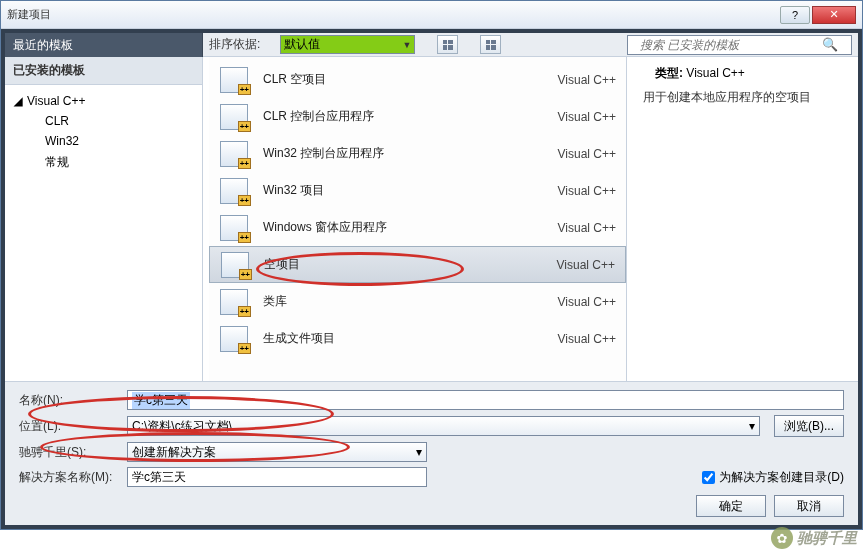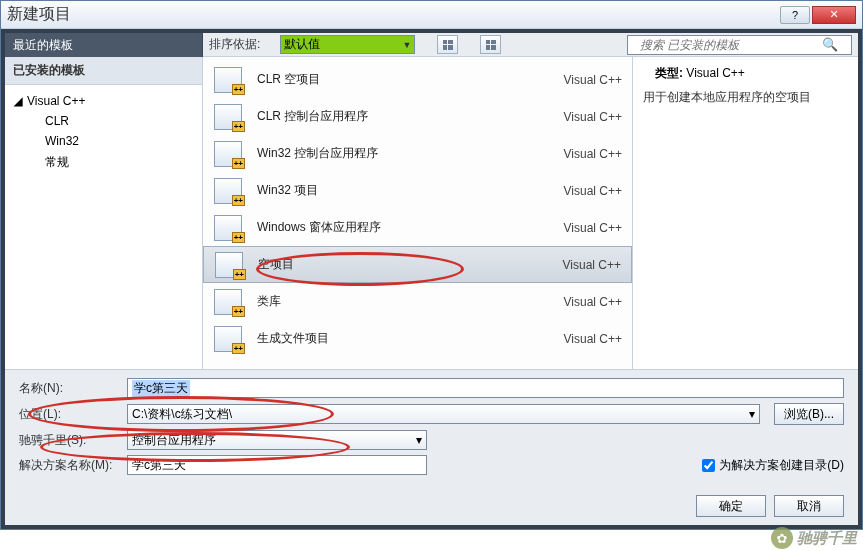--- a/index.html
+++ b/index.html
@@ -1,38 +1,38 @@
 <!DOCTYPE html>
 <html><head>
 <meta charset="utf-8">
 <style>
 * { box-sizing: border-box; margin: 0; padding: 0; font-family: "Microsoft YaHei", "Segoe UI", Tahoma, sans-serif; font-size: 12px; }
 body { background: #fff; width: 863px; height: 551px; overflow: hidden; position: relative; }
 .window { width: 863px; height: 530px; background: #fff; border: 1px solid #5a7aa0; position: relative; }
 .titlebar { height: 28px; background: linear-gradient(#fbfcfd, #e1e9f4); display: flex; align-items: center; padding: 0 6px; border-bottom: 1px solid #c7d1de; }
-.titlebar .title { flex: 1; font-size: 16px; color: #333; }
+.titlebar .title { flex: 1; font-size: 11px; color: #333; }
 .win-buttons { display: flex; }
 .win-btn { width: 30px; height: 18px; margin-left: 2px; display: flex; align-items: center; justify-content: center; font-size: 11px; border: 1px solid #9aa; background: linear-gradient(#f5f9fc,#d5e1ed); }
 .win-btn.help { border-radius: 2px; }
 .win-btn.close { background: linear-gradient(#e77,#c33); color: #fff; border-color: #933; width: 44px; }
 .content-area { position: absolute; top: 28px; left: 0; right: 0; bottom: 0; background: #323f4f; padding: 4px; }
 .panel { background: #fff; width: 100%; height: 100%; display: flex; flex-direction: column; border-radius: 6px; }
 .header-row { display: flex; height: 24px; }
 .recent-hdr { width: 198px; background: #4a586a; color: #fff; padding: 4px 8px; border-right: 1px solid #3a4656; }
 .sort-bar { flex: 1; display: flex; align-items: center; padding: 0 6px; background: #e9edf2; border-bottom: 1px solid #c7d1de; gap: 20px; }
 .sort-bar .lbl { color: #333; }
 .sort-select { width: 135px; height: 19px; border: 1px solid #7a8aa0; background: #84cc16; padding: 0 3px; display: flex; align-items: center; justify-content: space-between; }
 .sort-select .down { font-size: 9px; color: #333; }
 .view-toggle { width: 21px; height: 19px; border: 1px solid #a0b0c0; background: linear-gradient(#fff,#e0e8f0); display: flex; align-items: center; justify-content: center; margin-left: 2px; }
 .view-toggle .grid-sq { width: 10px; height: 10px; display: grid; grid-template: 1fr 1fr / 1fr 1fr; gap: 1px; }
 .view-toggle .grid-sq span { background: #6a7a90; }
 .search-wrap { width: 225px; height: 20px; border: 1px solid #7a8aa0; background: #fff; display: flex; align-items: center; padding: 0 12px; margin-left: auto; }
 .search-wrap input { flex: 1; border: none; outline: none; color: #888; font-style: italic; }
 .search-ico { color: #6a7a90; font-size: 13px; }
-.body-row { flex: 1; display: flex; min-height: 0; }
+.body-row { flex: 1; display: flex; min-height: 0; gap: 6px; }
 .left-col { width: 198px; border-right: 1px solid #c7d1de; display: flex; flex-direction: column; background: #fff; }
 .installed-hdr { background: #e0e6ed; padding: 5px 8px; font-weight: bold; color: #333; border-bottom: 1px solid #c7d1de; }
 .tree { padding: 6px 4px; }
 .tree-item { padding: 3px 4px; display: flex; align-items: center; gap: 4px; cursor: pointer; }
 .tree-item.sub { padding-left: 36px; }
 .tree-arrow { width: 10px; height: 10px; display: inline-flex; align-items: center; justify-content: center; }
 .mid-col { flex: 1; background: #fdfdfd; overflow: hidden; position: relative; border-right: 1px solid #c7d1de; }
 .tmpl-list { padding: 4px 0; }
 .tmpl-item { display: flex; align-items: center; height: 37px; padding: 0 10px; cursor: pointer; }
 .tmpl-item.selected { background: linear-gradient(#e2e7ed,#d0d7e0); border: 1px solid #a0b0c0; }
@@ -43,21 +43,21 @@
 .right-col .type-line { margin-bottom: 6px; margin-left: 12px; }
 .right-col .desc { color: #333; line-height: 1.5; }
 .bottom-panel { background: #e9edf2; border-top: 1px solid #c7d1de; padding: 8px 14px; }
 .form-row { display: flex; align-items: center; margin-bottom: 5px; gap: 8px; }
 .form-row .flab { width: 100px; color: #333; }
 .form-row .fin { flex: 1; height: 20px; border: 1px solid #7a8aa0; background: #fff; padding: 0 4px; display: flex; align-items: center; }
 .form-row .fdd { flex: 1; height: 20px; border: 1px solid #7a8aa0; background: linear-gradient(#fff,#e8eef5); padding: 0 4px; display: flex; align-items: center; justify-content: space-between; }
 .browse-btn { width: 70px; height: 22px; border: 1px solid #7a8aa0; background: linear-gradient(#fff,#e0e8f0); display: flex; align-items: center; justify-content: center; cursor: pointer; margin-left: 6px; }
 .chk-row { display: flex; align-items: center; margin-left: auto; }
 .chk-row input { margin-right: 4px; }
-.btn-row { display: flex; justify-content: flex-end; gap: 8px; margin-top: 20px; align-items: center; }
+.btn-row { display: flex; justify-content: flex-end; gap: 8px; margin-top: 8px; align-items: center; }
 .dlg-btn { width: 70px; height: 22px; border: 1px solid #7a8aa0; background: linear-gradient(#fff,#e0e8f0); display: flex; align-items: center; justify-content: center; cursor: pointer; }
 .hl-name { background: #b8d6ff; padding: 0 2px; }
 .ellipse { position: absolute; border: 3px solid #d0302a; border-radius: 50%; pointer-events: none; z-index: 50; }
 .watermark { position: absolute; right: 6px; bottom: 2px; z-index: 100; display: flex; align-items: center; opacity: .8; }
 .wm-ico { width: 22px; height: 22px; border-radius: 50%; background: #8fa05a; display: flex; align-items: center; justify-content: center; color: #fff; font-size: 13px; margin-right: 4px; }
 .wm-txt { color: #8a8f7a; font-size: 15px; font-weight: bold; font-style: italic; }
 .file-ico { width:28px; height:26px; background:linear-gradient(#fff,#dbe6f2); border:1px solid #8aa0b8; position:relative; }
 .file-ico:after { content:"++"; position:absolute; right:-4px; bottom:-3px; background:#f0c040; border:1px solid #a07020; font-size:8px; padding:0 1px; font-weight:bold; }
 </style>
 </head>
@@ -207,21 +207,21 @@
           <span class="flab">位置(L):</span>
           <div class="fdd">
             <span>C:\资料\c练习文档\</span>
             <span class="down">▾</span>
           </div>
           <div class="browse-btn">浏览(B)...</div>
         </div>
         <div class="form-row">
           <span class="flab">驰骋千里(S):</span>
           <div class="fdd" style="max-width:300px">
-            <span>控制台应用程序</span>
+            <span>创建新解决方案</span>
             <span class="down">▾</span>
           </div>
           <div style="flex:1"></div>
         </div>
         <div class="form-row">
           <span class="flab">解决方案名称(M):</span>
           <div class="fin" style="max-width:300px">
               <span>学c第三天</span>
             </div>
           <div class="chk-row">

